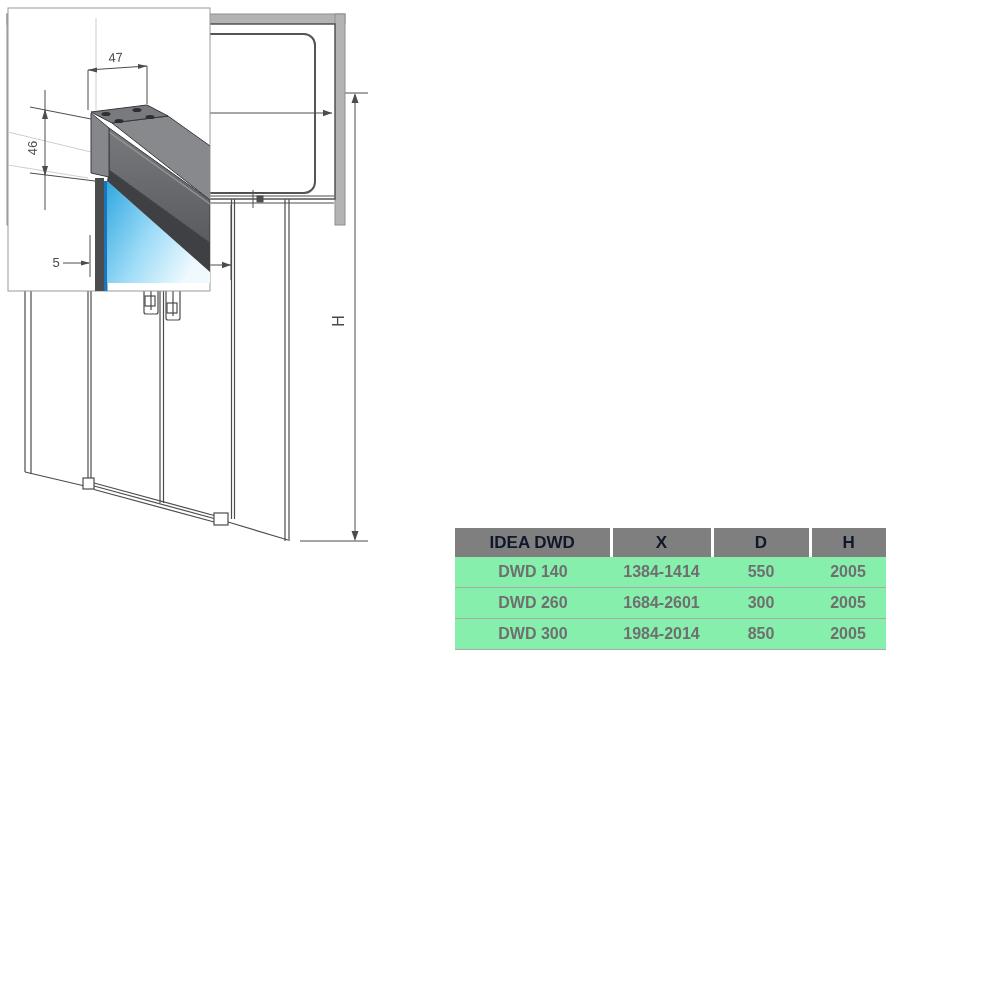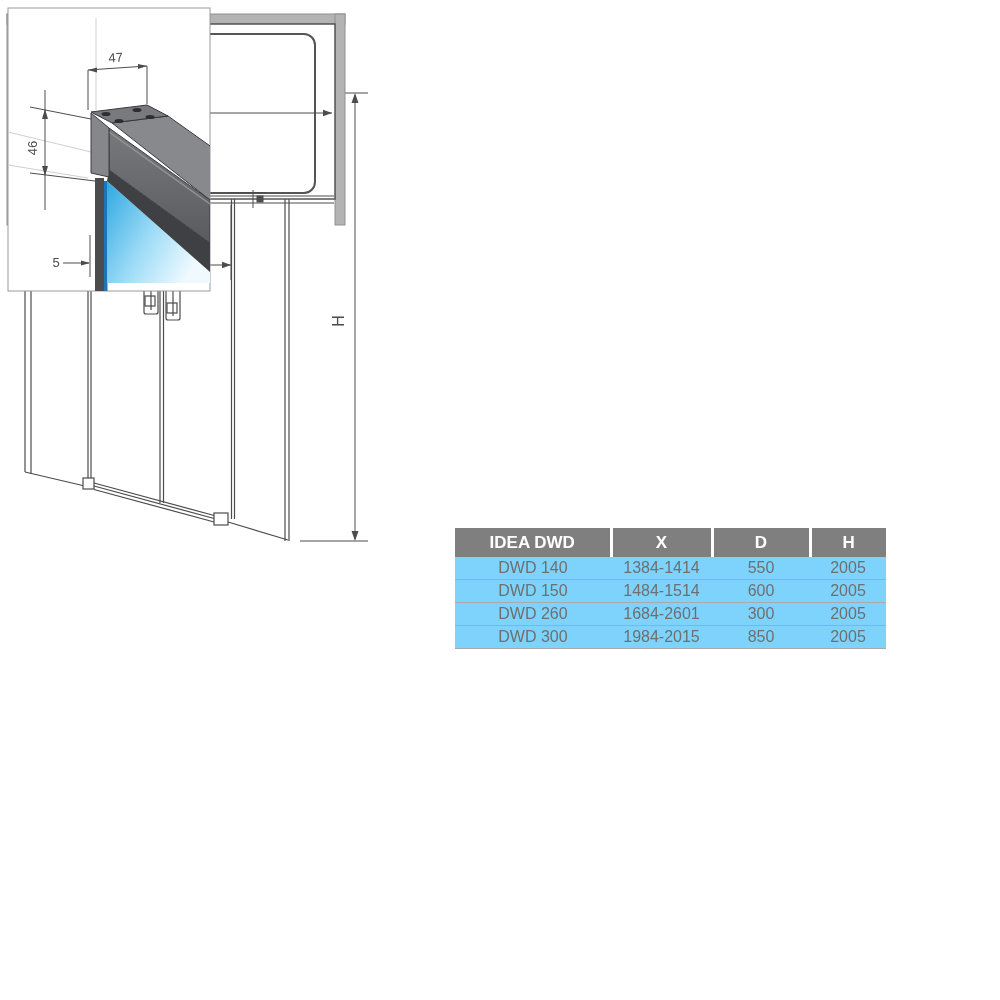--- a/index.html
+++ b/index.html
@@ -11,27 +11,27 @@
   svg text{font-family:"Liberation Sans", sans-serif;fill:#4a4a4a;}
   .view{position:absolute;}
   #front-view{left:0;top:200;}
   #top-view{left:390;top:215;}
   #detail-view{left:760;top:220;}
 
   
   .spec-table-wrap{position:absolute;left:455px;top:528px;width:431px;}
   table.spec{border-collapse:collapse;table-layout:fixed;width:431px;}
   table.spec th{
-    background:#7f7f7f;color:#ffffff;font-size:17px;font-weight:bold;
+    background:#7f7f7f;color:#0f172a;font-size:17px;font-weight:bold;
     height:29px;padding:0;text-align:center;border-right:3px solid #ffffff;
   }
   table.spec th:last-child{border-right:none;}
   table.spec td{
-    color:#6f6f6f;font-size:16px;text-align:center;height:22px;padding:0;
-    border-bottom:1px solid #a9a9a9;background:#7dd3fc;
+    color:#6f6f6f;font-size:16px;text-align:center;height:30px;padding:0;
+    border-bottom:1px solid #a9a9a9;background:#86efac;font-weight:bold;
   }
 </style>
 </head>
 <body>
 
 <div class="stage">
 
   <svg id="front-view" class="view" width="390" height="615" viewBox="0 0 390 615">
     <g stroke="#4c4c4c" stroke-width="1.2" fill="none">
 
@@ -234,34 +234,28 @@
         </tr>
       </thead>
       <tbody>
           <tr>
             <td>DWD 140</td>
             <td>1384-1414</td>
             <td>550</td>
             <td>2005</td>
           </tr>
           <tr>
-            <td>DWD 150</td>
-            <td>1484-1514</td>
-            <td>600</td>
-            <td>2005</td>
-          </tr>
-          <tr>
             <td>DWD 260</td>
             <td>1684-2601</td>
             <td>300</td>
             <td>2005</td>
           </tr>
           <tr>
             <td>DWD 300</td>
-            <td>1984-2015</td>
+            <td>1984-2014</td>
             <td>850</td>
             <td>2005</td>
           </tr>
         </tbody>
     </table>
   </div>
 
 </div>
 
 </body></html>

